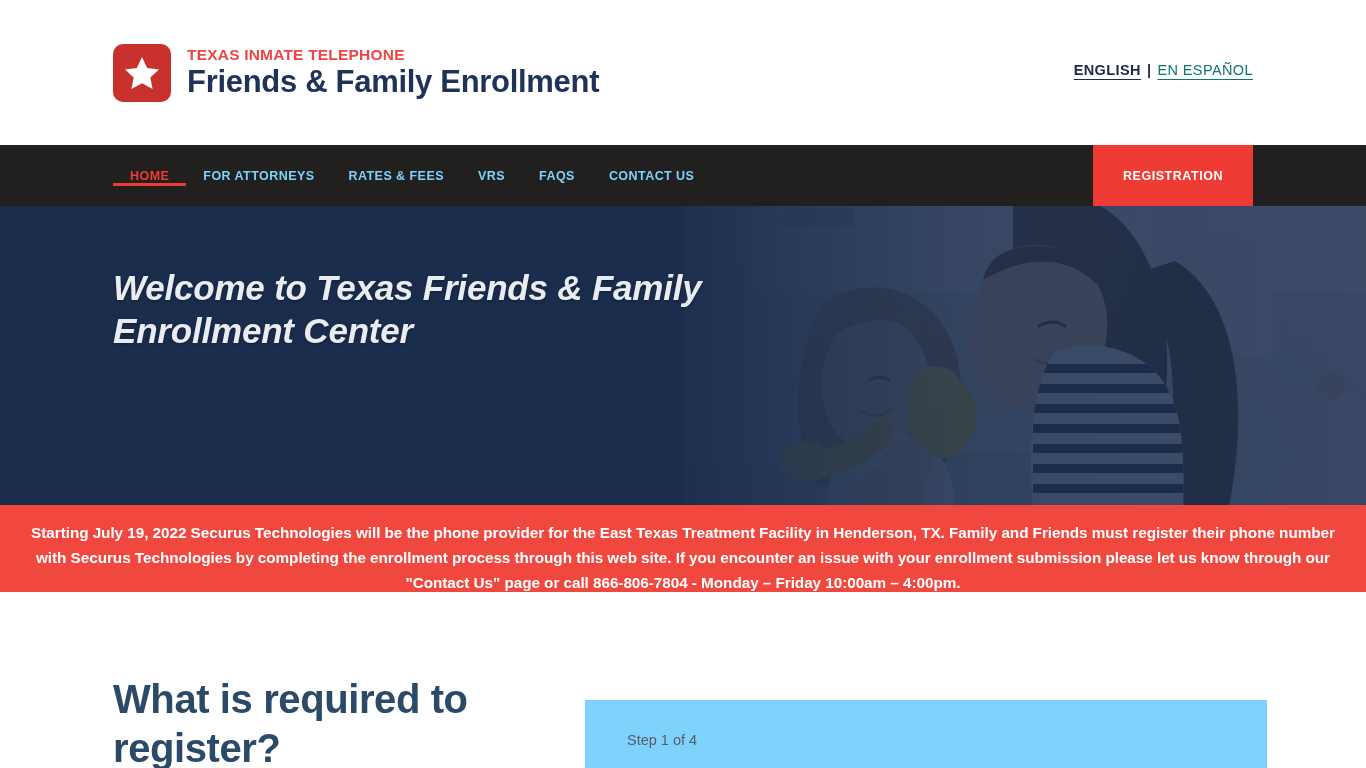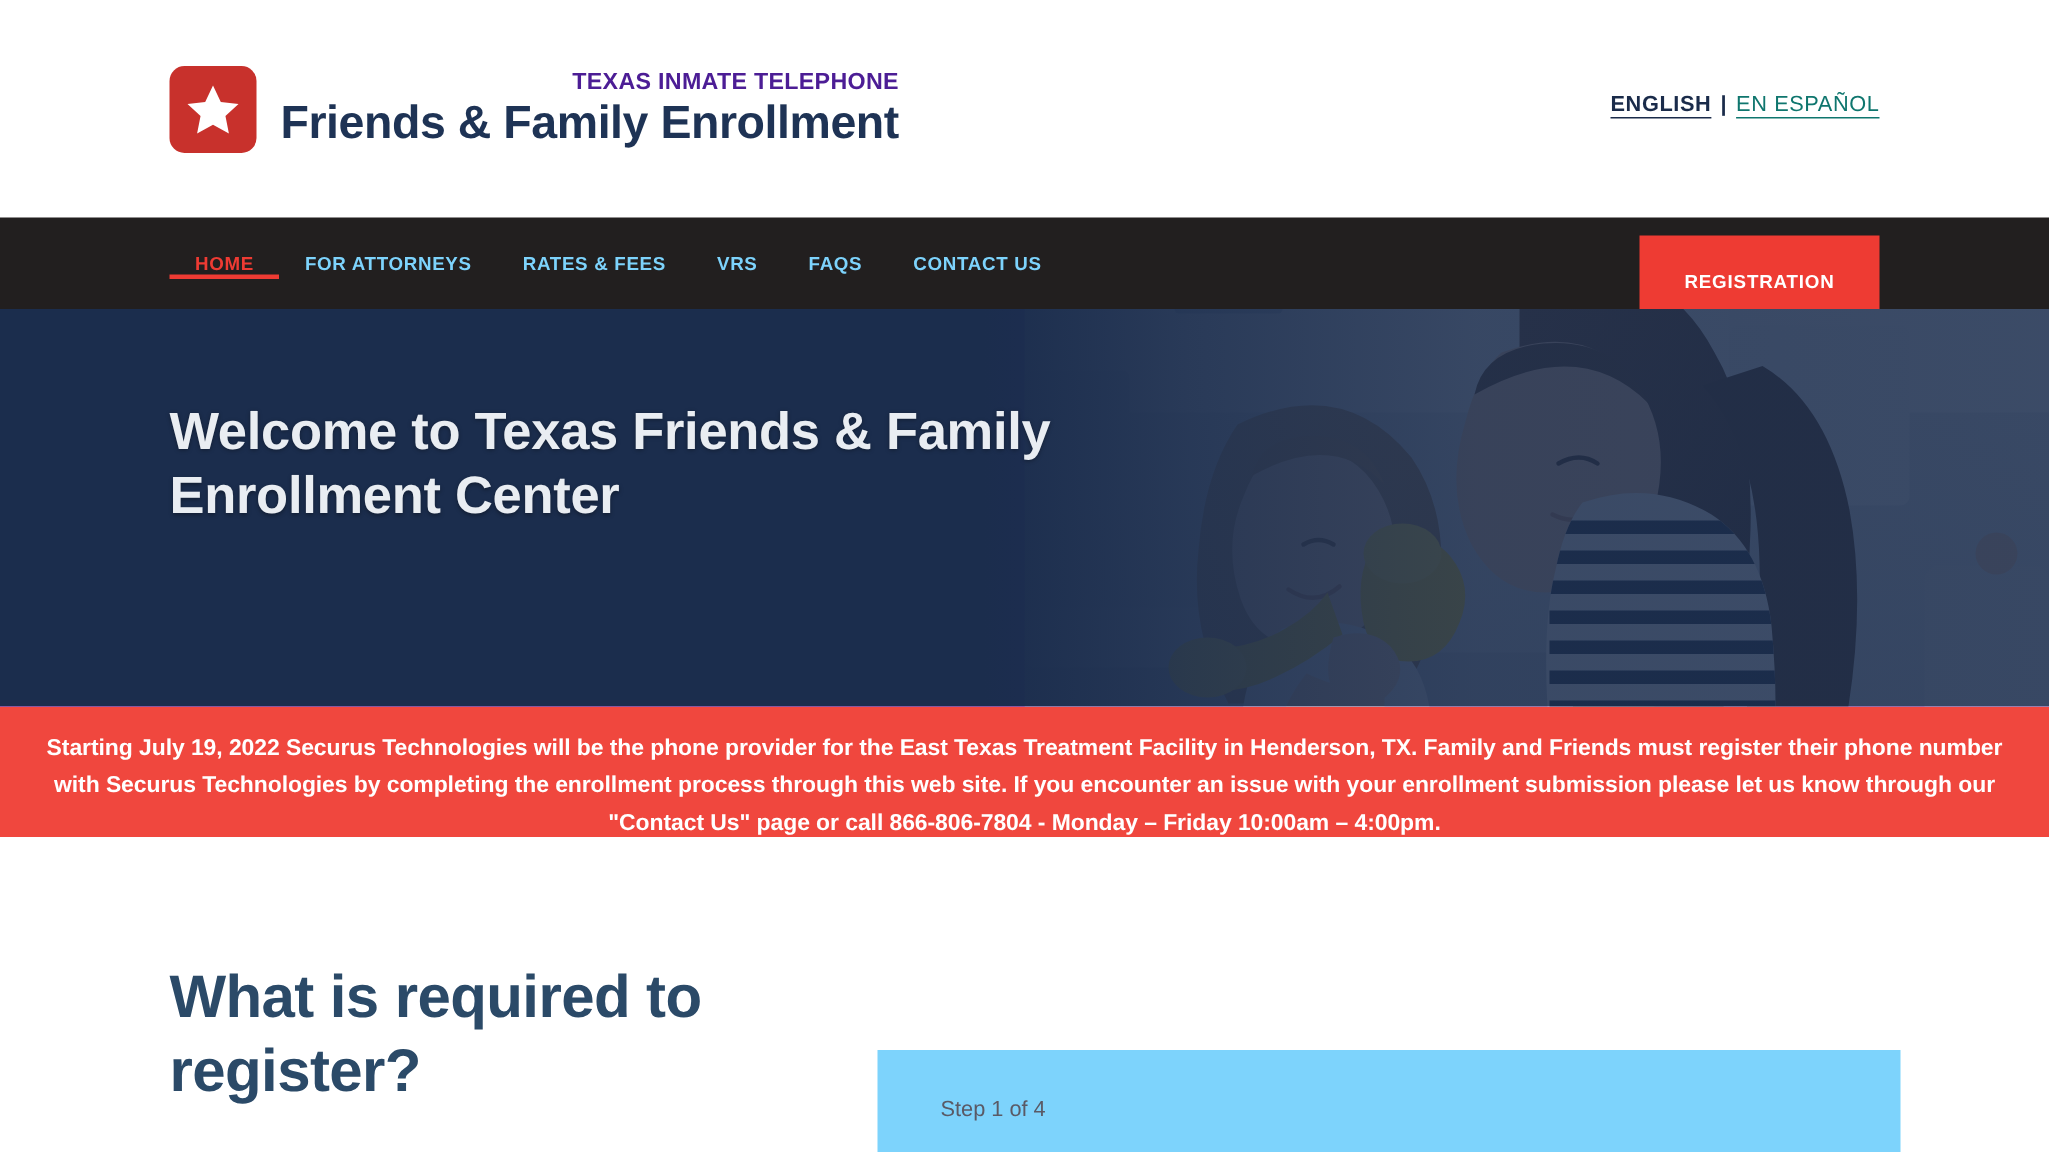--- a/index.html
+++ b/index.html
@@ -38,25 +38,24 @@
     justify-content: center;
     flex: none;
   }
   .logo-mark svg { display: block; }
 
   .logo-text-wrap { display: flex; flex-direction: column; justify-content: center; }
 
   .logo-kicker {
     font-size: 15.5px;
     letter-spacing: 0.2px;
-    color: #4c1d95;
+    color: #ef4444;
     font-weight: 600;
     line-height: 1.1;
     margin-bottom: 2px;
-    text-align: right;
   }
 
   .logo-title {
     font-size: 31px;
     font-weight: 700;
     color: #1e3355;
     line-height: 1.12;
     letter-spacing: -0.3px;
     white-space: nowrap;
   }
@@ -122,40 +121,41 @@
     position: absolute;
     left: 0; right: 0;
     bottom: -3px;
     height: 3px;
     background: #ee3b33;
   }
 
   .nav-cta {
     position: absolute;
     right: 113px;
-    top: 12px;
+    top: 0;
     height: 61px;
     width: 160px;
     background: #ee3b33;
     color: #ffffff;
     font-size: 12.5px;
     font-weight: 700;
     letter-spacing: 0.55px;
     display: flex;
     align-items: center;
     justify-content: center;
     cursor: pointer;
   }
 
   
   .hero {
-    height: 265px;
+    height: 299px;
     position: relative;
     overflow: hidden;
-    background: #6d28d9;
+    background: #7f1d1d;
+    font-style: italic;
   }
 
   .hero-photo {
     position: absolute;
     inset: 0;
     left: 50%;
   }
   .hero-photo svg { display: block; width: 100%; height: 100%; }
 
   .hero-overlay {

